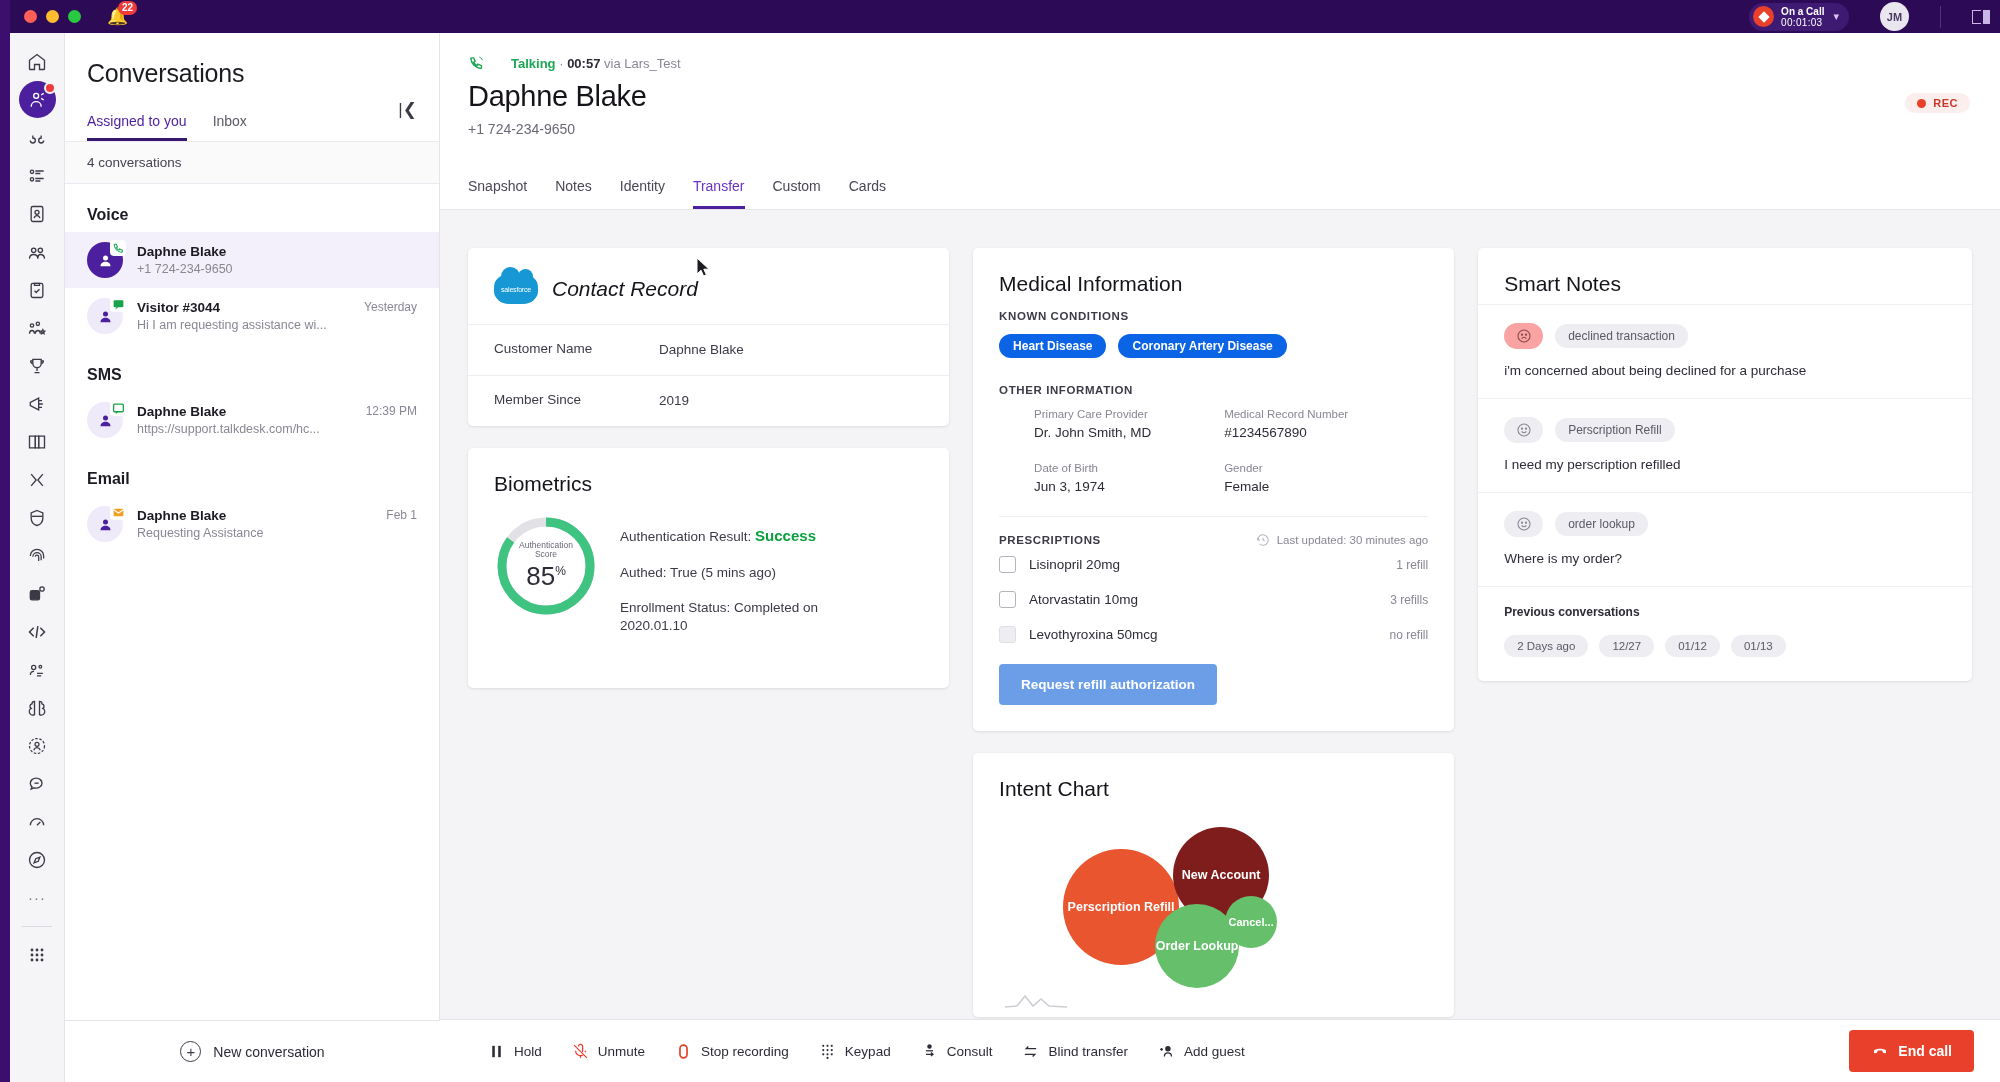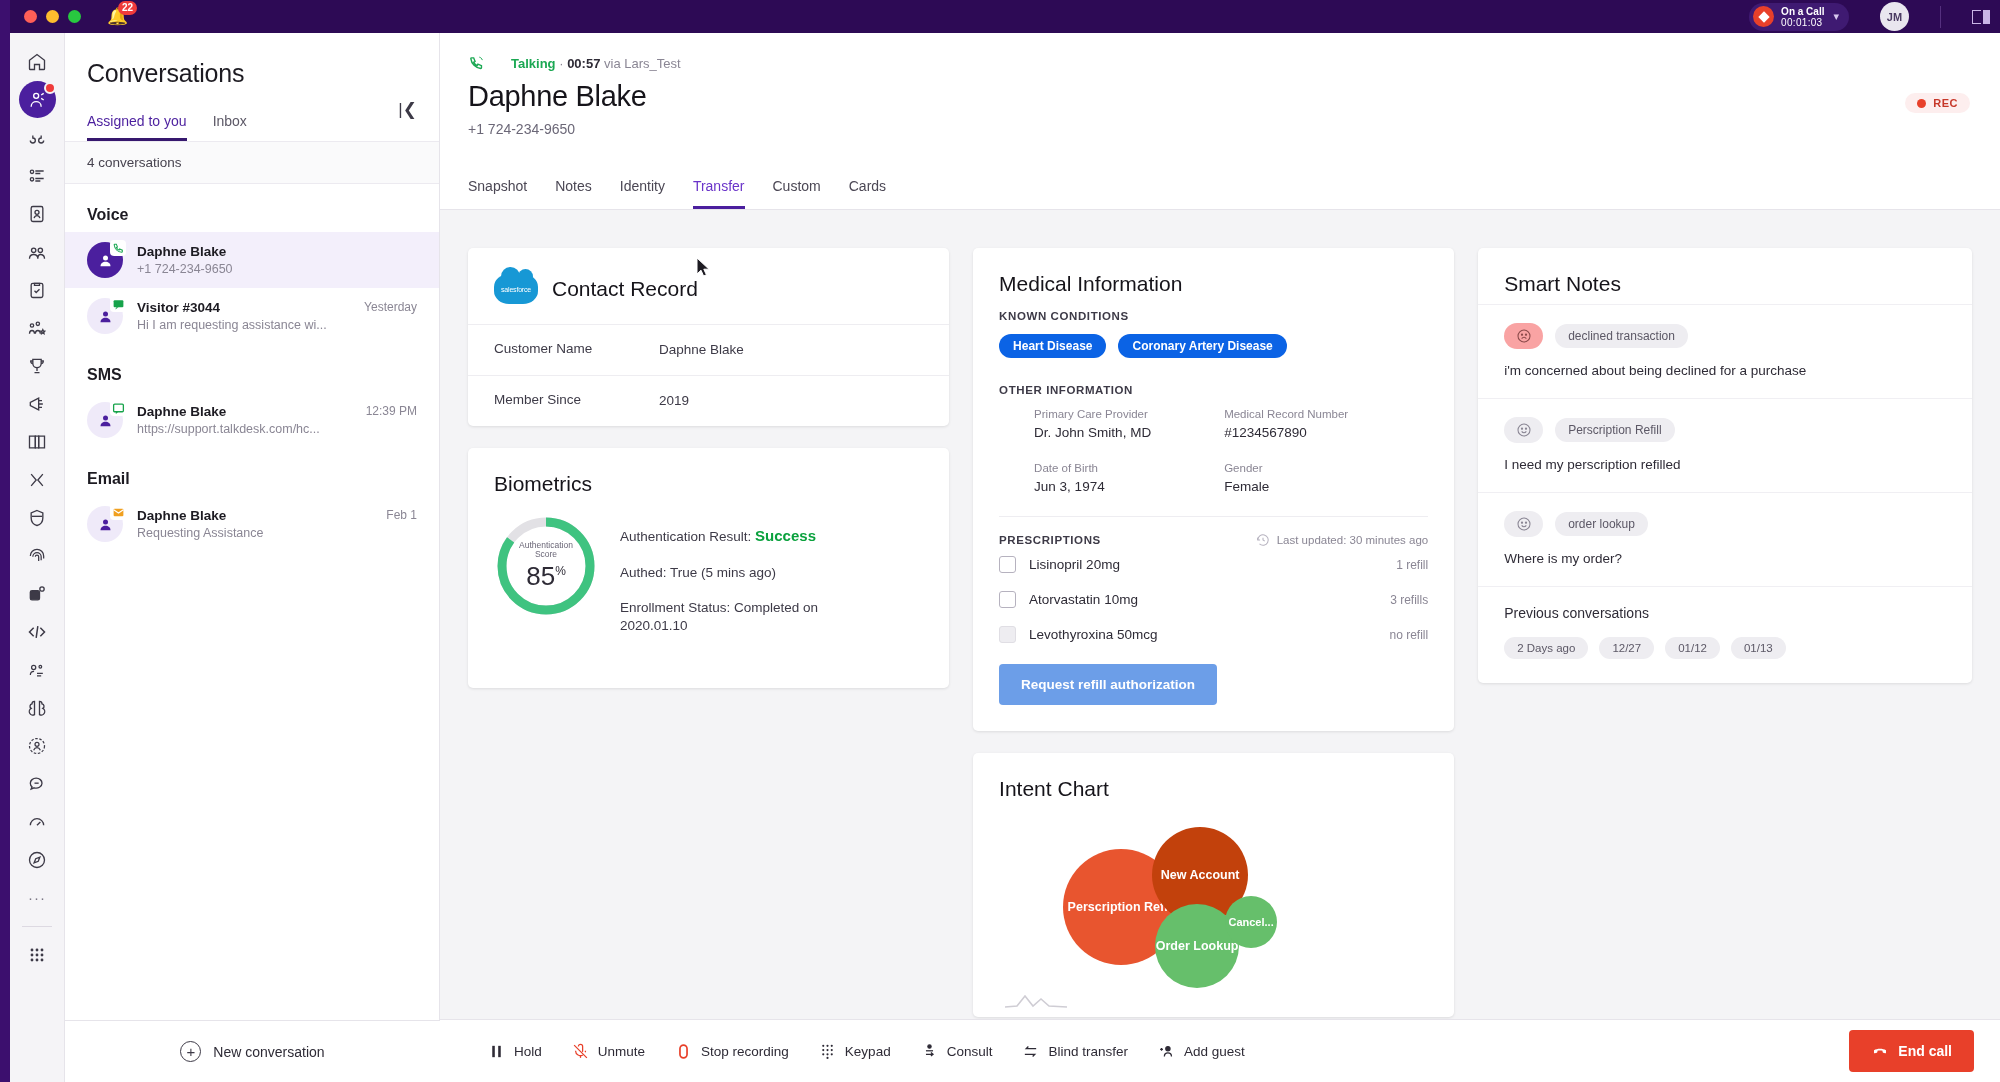--- a/index.html
+++ b/index.html
@@ -162,21 +162,21 @@
     width: 44px; height: 30px; background: #1798d5; border-radius: 15px/13px; position: relative;
     display: flex; align-items: center; justify-content: center;
     font-size: 7px; color: #fff; letter-spacing: -.2px;
   }
   .sf-logo:before, .sf-logo:after {
     content: ""; position: absolute; background: #1798d5; border-radius: 50%;
   }
   .sf-logo:before { width: 19px; height: 19px; top: -7px; left: 7px; }
   .sf-logo:after { width: 15px; height: 15px; top: -5px; left: 24px; }
   .sf-logo span { position: relative; z-index: 2; }
-  .cr-title { font-size: 21px; color: #16141a; }
+  .cr-title { font-size: 21px; color: #16141a; font-style: italic; }
   .cr-row { display: flex; padding: 16px 26px; border-top: 1px solid #eeedf1; }
   .cr-label { width: 165px; font-size: 13.5px; color: #3d3a47; }
   .cr-value { font-size: 13.5px; color: #3d3a47; line-height: 1.35; }
 
   
   .bio-title { font-size: 21px; color: #16141a; padding: 24px 26px 10px 26px; }
   .bio-body { display: flex; align-items: flex-start; padding: 8px 26px 36px 26px; gap: 22px; }
   .donut { position: relative; width: 104px; height: 104px; flex: 0 0 104px; }
   .donut svg { transform: rotate(-90deg); }
   .donut .inner {
@@ -237,21 +237,21 @@
     background: #eeedf1;
   }
   .sn-face.neg { background: #f9a3a3; }
   .sn-face svg { width: 16px; height: 16px; }
   .sn-tag {
     background: #eeedf1; border-radius: 13px; padding: 5px 13px;
     font-size: 12px; color: #5c5866;
   }
   .sn-text { font-size: 13.5px; color: #2e2b36; margin-top: 14px; }
   .prev-wrap { padding: 18px 26px 24px 26px; border-top: 1px solid #f0eff3; }
-  .prev-lbl { font-size: 14px; color: #2e2b36; }
+  .prev-lbl { font-size: 12px; color: #2e2b36; font-weight: bold; }
   .prev-chips { display: flex; gap: 11px; margin-top: 16px; }
   .prev-chip {
     background: #eeedf1; border-radius: 13px; padding: 5px 13px; font-size: 11.5px; color: #5c5866;
   }
 
   
   .bottombar {
     position: absolute; bottom: 0; left: 440px; right: 0; height: 63px;
     background: #fff; border-top: 1px solid #e6e4ea; display: flex; align-items: center;
     padding: 0 26px;
@@ -692,21 +692,21 @@
             <div class="rx-name">Levothyroxina 50mcg</div>
             <div class="rx-ref">no refill</div>
           </div>
           <button class="btn-blue">Request refill authorization</button>
         </div>
 
         <div class="card">
           <div class="ic-title">Intent Chart</div>
           <div class="ic-body">
             <div class="bubble" style="left:90px; top:44px; width:116px; height:116px; background:#e8552f;">Perscription Refill</div>
-            <div class="bubble" style="left:179px; top:22px; width:96px; height:96px; background:#c2410c;">New Account</div>
+            <div class="bubble" style="left:200px; top:22px; width:96px; height:96px; background:#7f1d1d;">New Account</div>
             <div class="bubble" style="left:182px; top:99px; width:84px; height:84px; background:#66bf6b;">Order Lookup</div>
             <div class="bubble" style="left:252px; top:91px; width:52px; height:52px; background:#66bf6b; font-size:11px;">Cancel...</div>
             <svg class="spark" width="62" height="18" viewBox="0 0 62 18" fill="none" stroke="#cfcdd4" stroke-width="1.6">
               <path d="M0 16 L12 15 L20 5 L28 15 L36 8 L44 15 L62 16"></path>
             </svg>
           </div>
         </div>
 
       </div>
 

